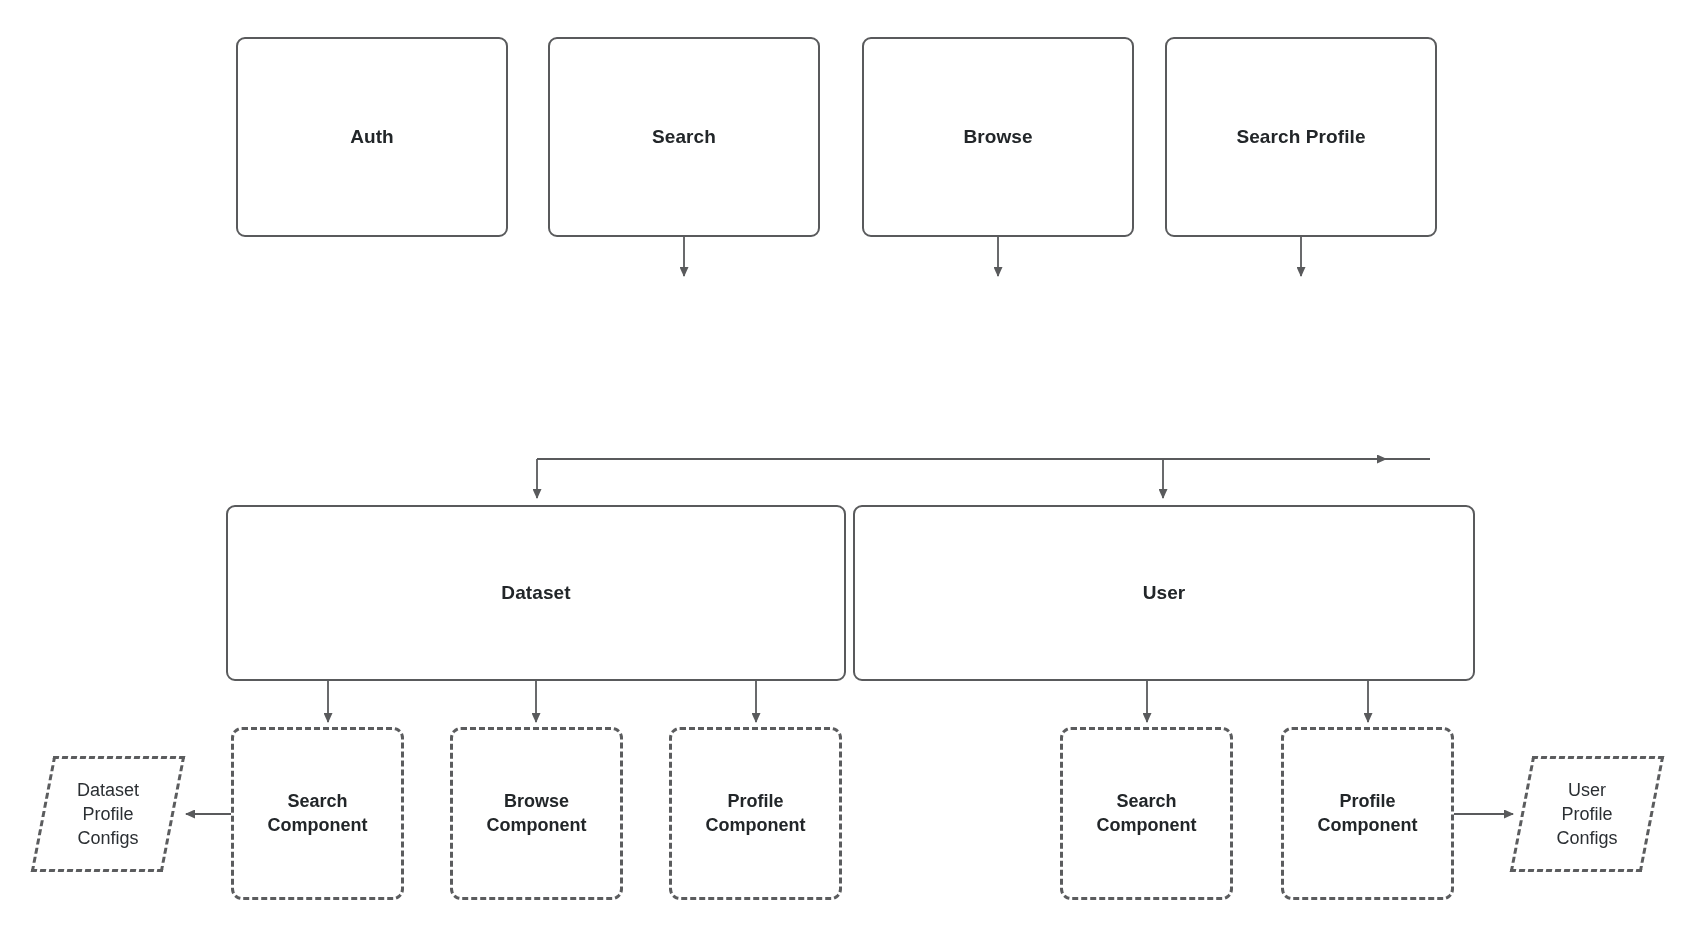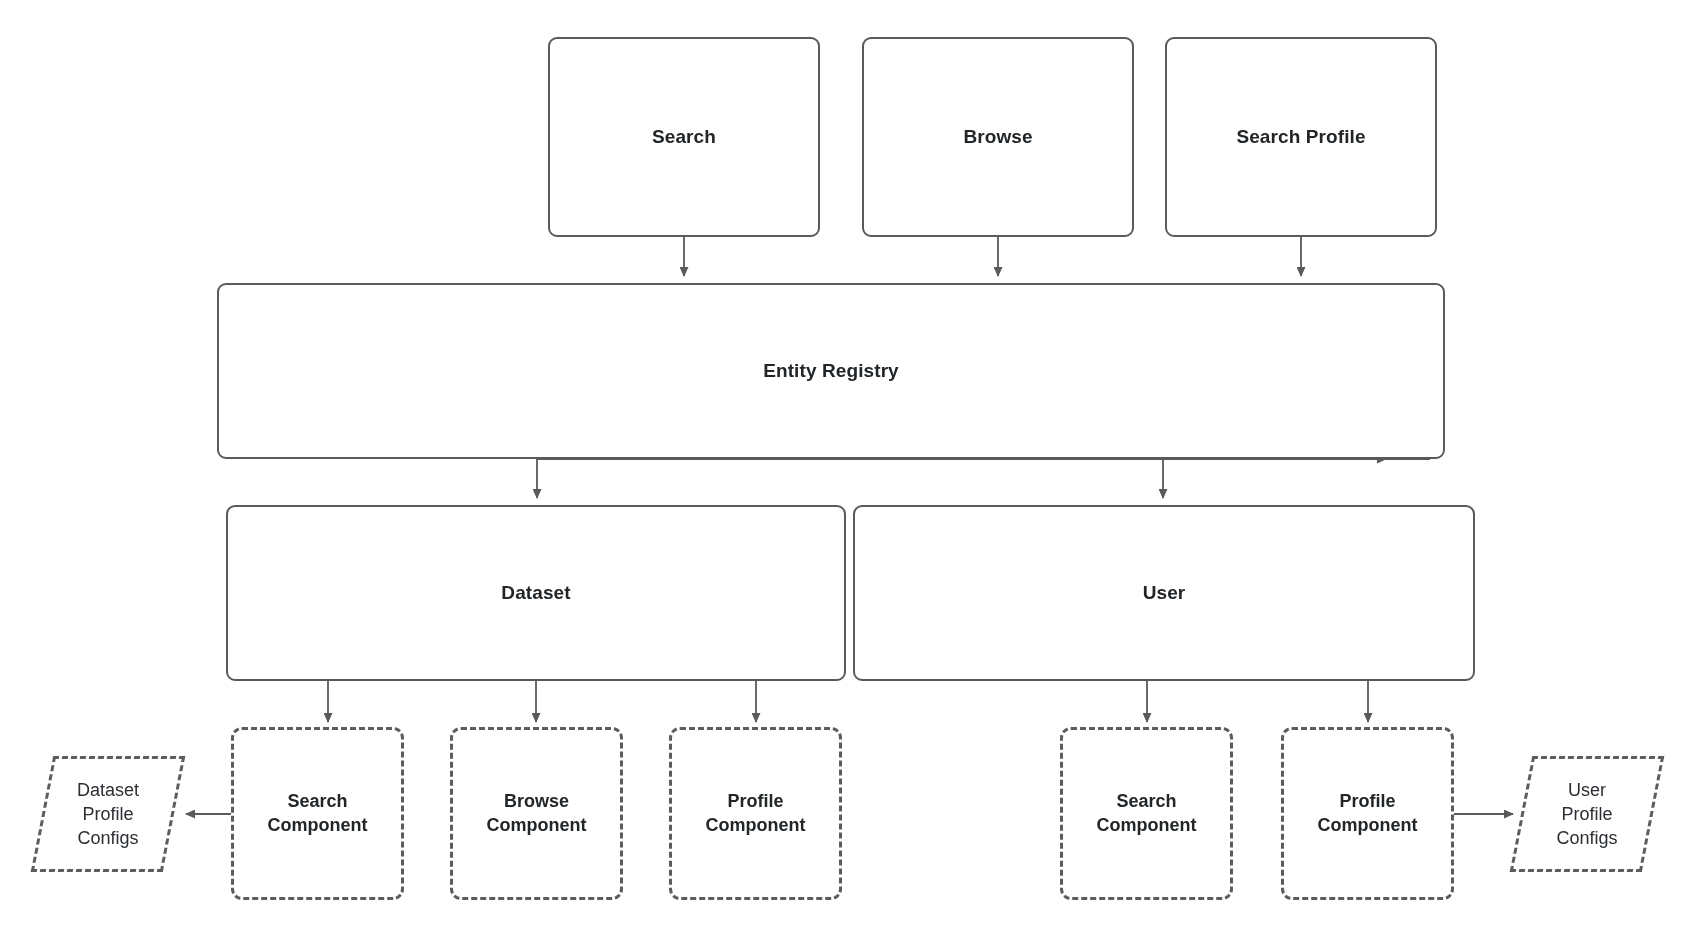--- a/index.html
+++ b/index.html
@@ -131,33 +131,33 @@
 
     <g>
       <path d="M231,814 L186,814" stroke="#595a5c" stroke-width="1.8" fill="none" marker-end="url(#arrowhead)"></path>
     </g>
 
     <g>
       <path d="M1454,814 L1513,814" stroke="#595a5c" stroke-width="1.8" fill="none" marker-end="url(#arrowhead)"></path>
     </g>
   </svg>
 
+  <div class="node solid-box" style="left:236px; top:37px; width:272px; height:200px;">
+    <span>Auth</span>
+  </div>
   <div class="node solid-box" style="left:548px; top:37px; width:272px; height:200px;">
     <span>Search</span>
   </div>
   <div class="node solid-box" style="left:862px; top:37px; width:272px; height:200px;">
     <span>Browse</span>
   </div>
   <div class="node solid-box" style="left:1165px; top:37px; width:272px; height:200px;">
     <span>Search Profile</span>
   </div>
 
-  <div class="node solid-box" style="left:217px; top:283px; width:1228px; height:176px;">
-    <span>Entity Registry</span>
-  </div>
 
   <div class="node solid-box" style="left:226px; top:505px; width:620px; height:176px;">
     <span>Dataset</span>
   </div>
   <div class="node solid-box" style="left:853px; top:505px; width:622px; height:176px;">
     <span>User</span>
   </div>
 
   <div class="node dashed-box" style="left:231px; top:727px; width:173px; height:173px;">
     <span class="lbl-multi">Search

